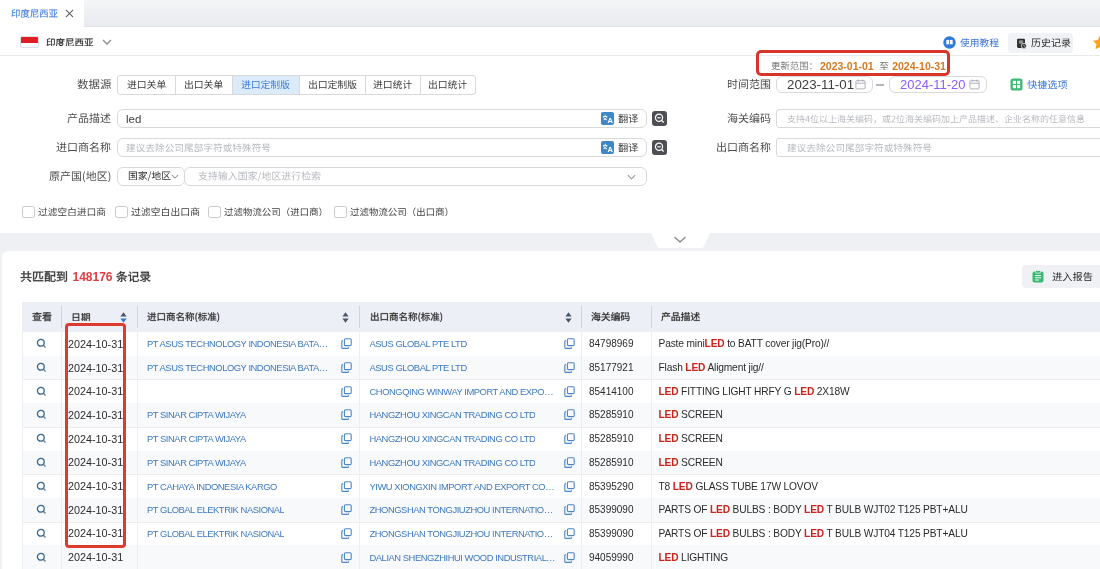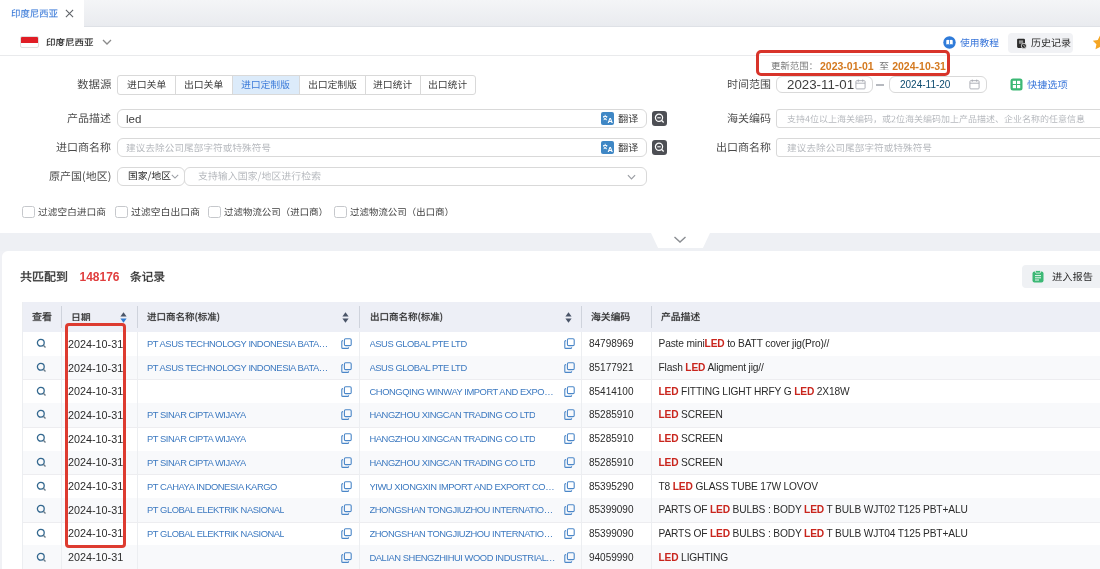--- a/index.html
+++ b/index.html
@@ -273,21 +273,21 @@
     </div>
     <div class="inp" style="left:776px;top:76px;width:97px;height:17px;padding:0 6px 0 10px;justify-content:space-between">
       <span style="font-size:13.3px;color:#3d3d3d;white-space:nowrap;flex:none">2023-11-01</span>
       <svg width="11" height="11" viewBox="0 0 12 12" style="flex:none">
         <rect x="1" y="1.8" width="10" height="9" rx="1" fill="none" stroke="#a8abb2" stroke-width="1"></rect>
         <path d="M3.6 0.6v2.4M8.4 0.6v2.4M1 4.6h10" stroke="#a8abb2" stroke-width="1"></path>
       </svg>
     </div>
     <div class="a" style="left:876px;top:84px;width:8px;height:1.5px;background:#b6b9bf"></div>
     <div class="inp" style="left:889px;top:76px;width:98px;height:17px;padding:0 6px 0 10px;justify-content:space-between">
-      <span style="font-size:10px;color:#0c4a6e;white-space:nowrap;flex:none">2024-11-20</span>
+      <span style="font-size:13px;color:#8b5cf6;white-space:nowrap;flex:none">2024-11-20</span>
       <svg width="11" height="11" viewBox="0 0 12 12" style="flex:none">
         <rect x="1" y="1.8" width="10" height="9" rx="1" fill="none" stroke="#a8abb2" stroke-width="1"></rect>
         <path d="M3.6 0.6v2.4M8.4 0.6v2.4M1 4.6h10" stroke="#a8abb2" stroke-width="1"></path>
       </svg>
     </div>
     <div class="f" style="left:1010px;top:78px;height:13px;gap:4px">
       <svg width="13" height="13" viewBox="0 0 13 13" style="flex:none">
         <rect x="0.5" y="0.5" width="12" height="12" rx="2.5" fill="#3cb875"></rect>
         <rect x="2.8" y="2.8" width="3.2" height="3.2" fill="#fff"></rect>
         <rect x="7" y="2.8" width="3.2" height="3.2" fill="#fff"></rect>
@@ -553,21 +553,21 @@
         <use href="#gff09" x="10000"></use>
       </svg>
     </div>
     <div class="a" style="left:0;top:233px;width:1100px;height:18px;background:#eef0f4"></div>
     <div class="a" style="left:651px;top:233px;width:59px;height:15px;background:#fff;clip-path:polygon(0 0,100% 0,88% 100%,12% 100%)"></div>
     <svg class="a" style="left:673px;top:236px" width="14" height="7" viewBox="0 0 14 7">
       <path d="M1.5 1L7 6L12.5 1" fill="none" stroke="#8a8d92" stroke-width="1.4"></path>
     </svg>
     <div class="a" style="left:0;top:251px;width:1100px;height:318px;background:#f0f1f5"></div>
     <div class="a" style="left:2px;top:251px;width:1098px;height:318px;background:#fff;border-radius:6px 0 0 0"></div>
-    <div class="f" style="left:17.5px;top:269px;height:15px;gap:9px">
+    <div class="f" style="left:17.5px;top:269px;height:15px;gap:2px">
       <svg style="flex:none;" width="52.0" height="10.9" viewBox="0 -831 4000 912" fill="#2b2b2b" stroke="#2b2b2b" stroke-width="26">
         <use href="#g5171"></use>
         <use href="#g5339" x="1000"></use>
         <use href="#g914d" x="2000"></use>
         <use href="#g5230" x="3000"></use>
       </svg>
       <b style="font-size:12px;color:#e03e3e;padding:0 1px">148176</b>
       <svg style="flex:none;" width="35.0" height="11.1" viewBox="0 -842 3000 924" fill="#2b2b2b" stroke="#2b2b2b" stroke-width="26">
         <use href="#g6761"></use>
         <use href="#g8bb0" x="1000"></use>

